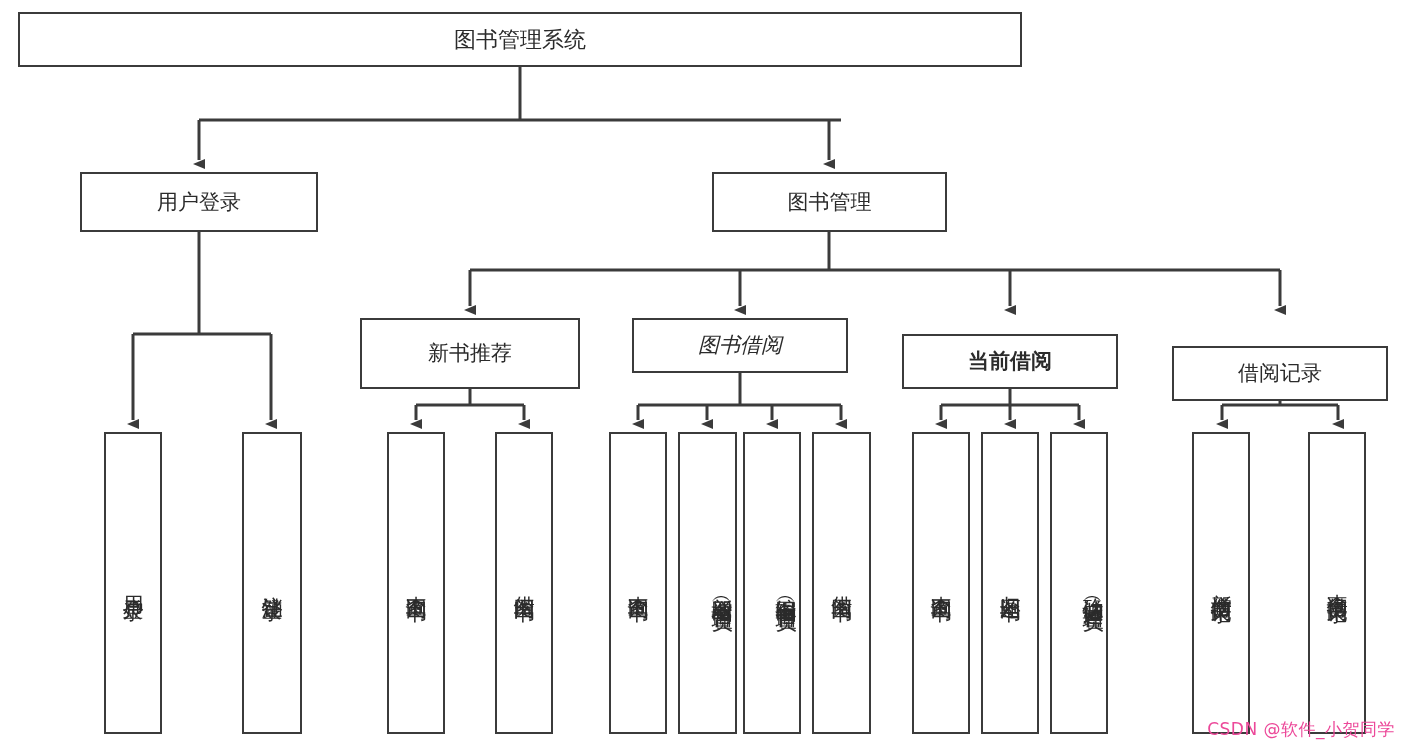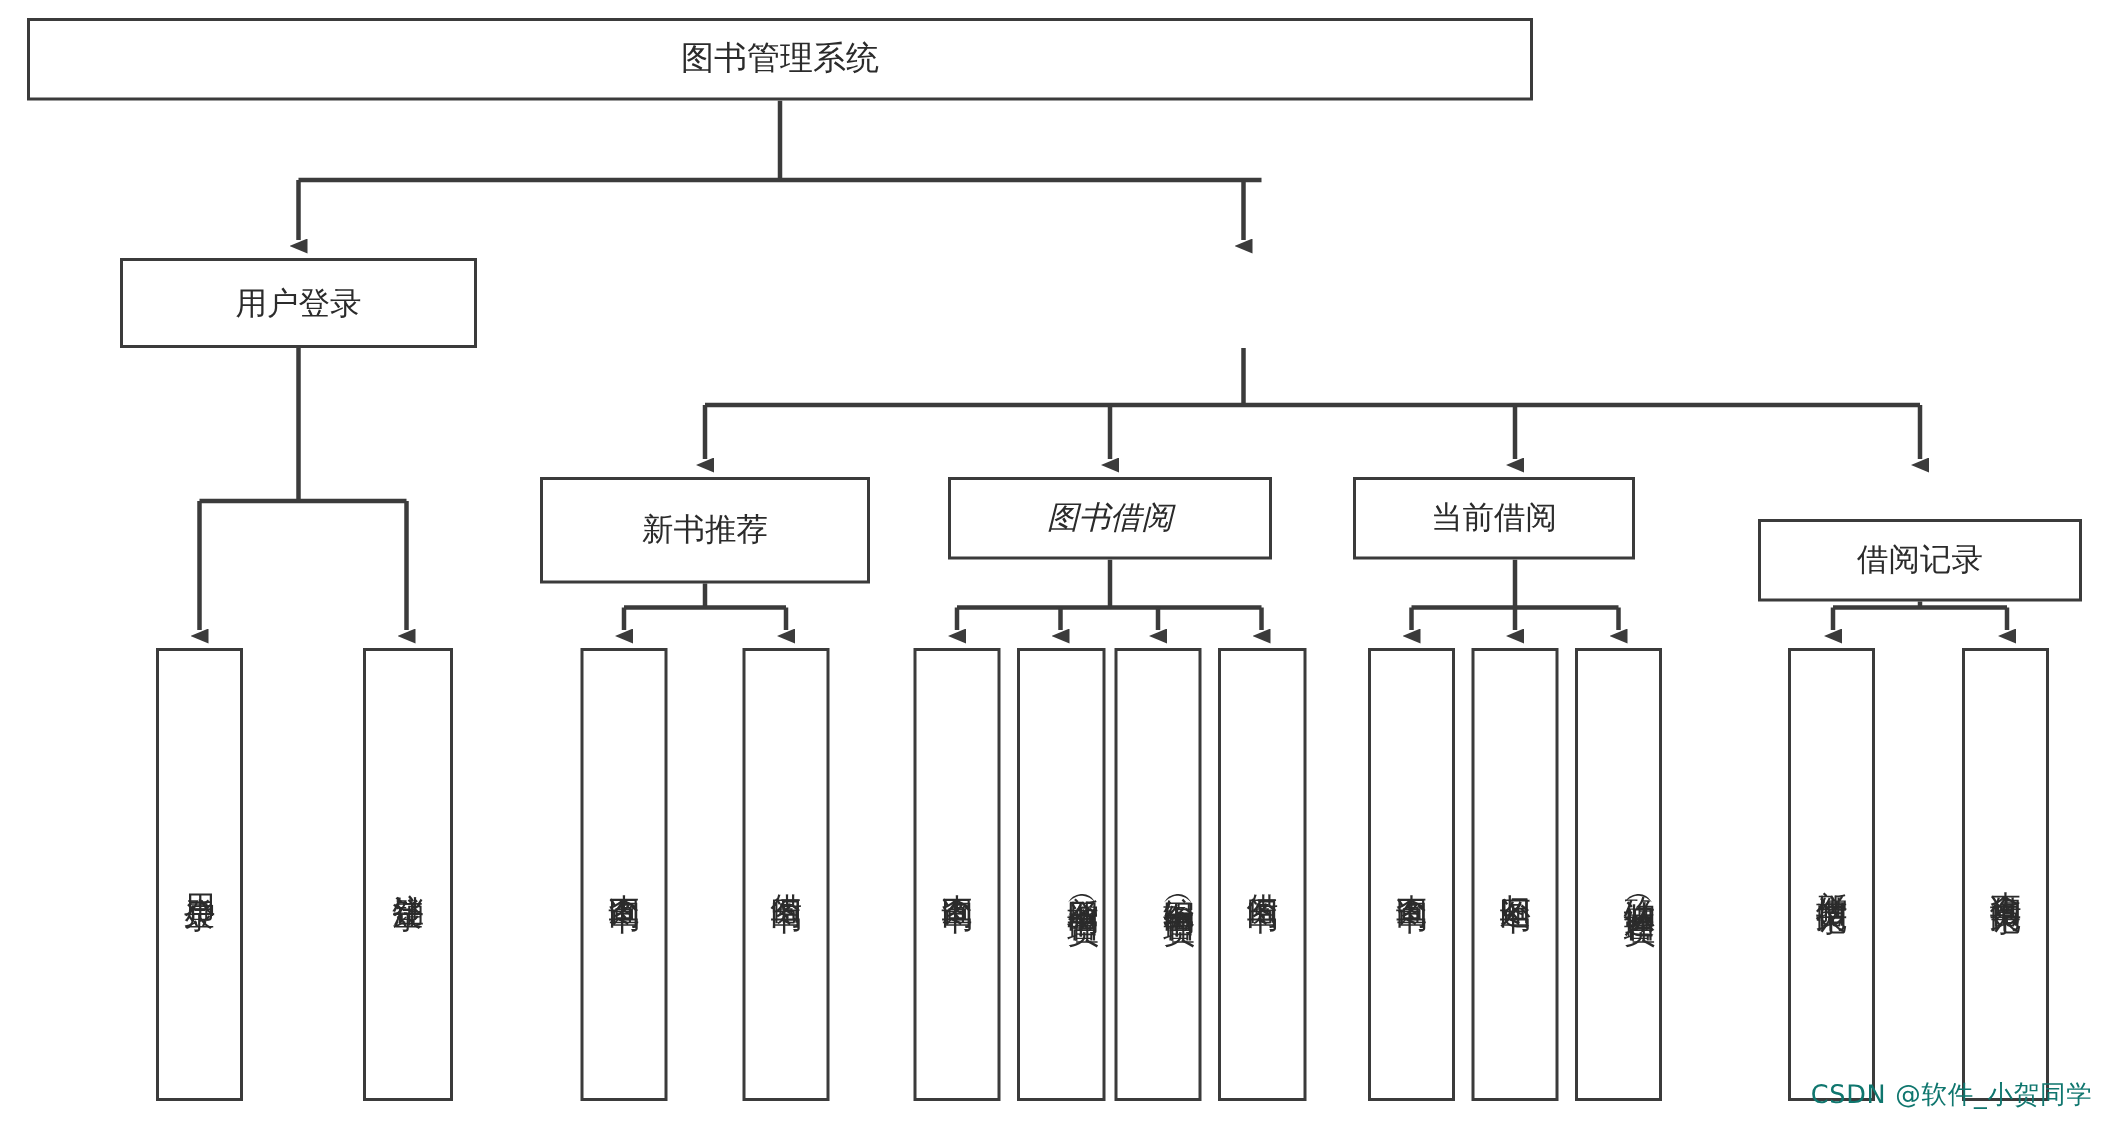--- a/index.html
+++ b/index.html
@@ -36,21 +36,21 @@
     padding-top:14px;
     letter-spacing:2px;
     white-space:nowrap;
   }
   .node.leaf.centered{align-items:center;padding-top:0;}
   .watermark{
     position:absolute;
     right:10px;
     bottom:6px;
     font-size:17px;
-    color:#0f766e;
+    color:#ec4899;
     letter-spacing:0.5px;
     white-space:nowrap;
     pointer-events:none;
   }
 </style>
 </head>
 <body>
 
 <div id="canvas">
 
@@ -100,24 +100,25 @@
       <path d="M1280,373 L1280,405"></path>
       <path d="M1222,405 L1338,405"></path>
       <path d="M1222,405 L1222,420" marker-end="url(#arrow)"></path>
       <path d="M1338,405 L1338,420" marker-end="url(#arrow)"></path>
     </g>
   </svg>
 
   <div class="node root" style="left:18px;top:12px;width:1004px;height:55px;">图书管理系统</div>
 
   <div class="node horiz" style="left:80px;top:172px;width:238px;height:60px;">用户登录</div>
+  <div class="node horiz" style="left:712px;top:172px;width:235px;height:60px;">图书管理</div>
 
   <div class="node horiz" style="left:360px;top:318px;width:220px;height:71px;">新书推荐</div>
   <div class="node horiz" style="left:632px;top:318px;width:216px;height:55px;font-style:italic;">图书借阅</div>
-  <div class="node horiz" style="left:902px;top:318px;width:188px;height:55px;">当前借阅</div>
+  <div class="node horiz" style="left:902px;top:334px;width:216px;height:55px;font-weight:bold;">当前借阅</div>
   <div class="node horiz" style="left:1172px;top:318px;width:216px;height:55px;margin-top:28px;">借阅记录</div>
 
   <div class="node leaf centered" style="left:104px;top:432px;width:58px;height:302px;">用户登录</div>
   <div class="node leaf centered" style="left:242px;top:432px;width:60px;height:302px;">注销登录</div>
 
   <div class="node leaf centered" style="left:387px;top:432px;width:58px;height:302px;">查询图书</div>
   <div class="node leaf centered" style="left:495px;top:432px;width:58px;height:302px;">借阅图书</div>
 
   <div class="node leaf centered" style="left:609px;top:432px;width:58px;height:302px;">查询图书</div>
   <div class="node leaf" style="left:678px;top:432px;width:59px;height:302px;">新增图书（管理员）</div>

